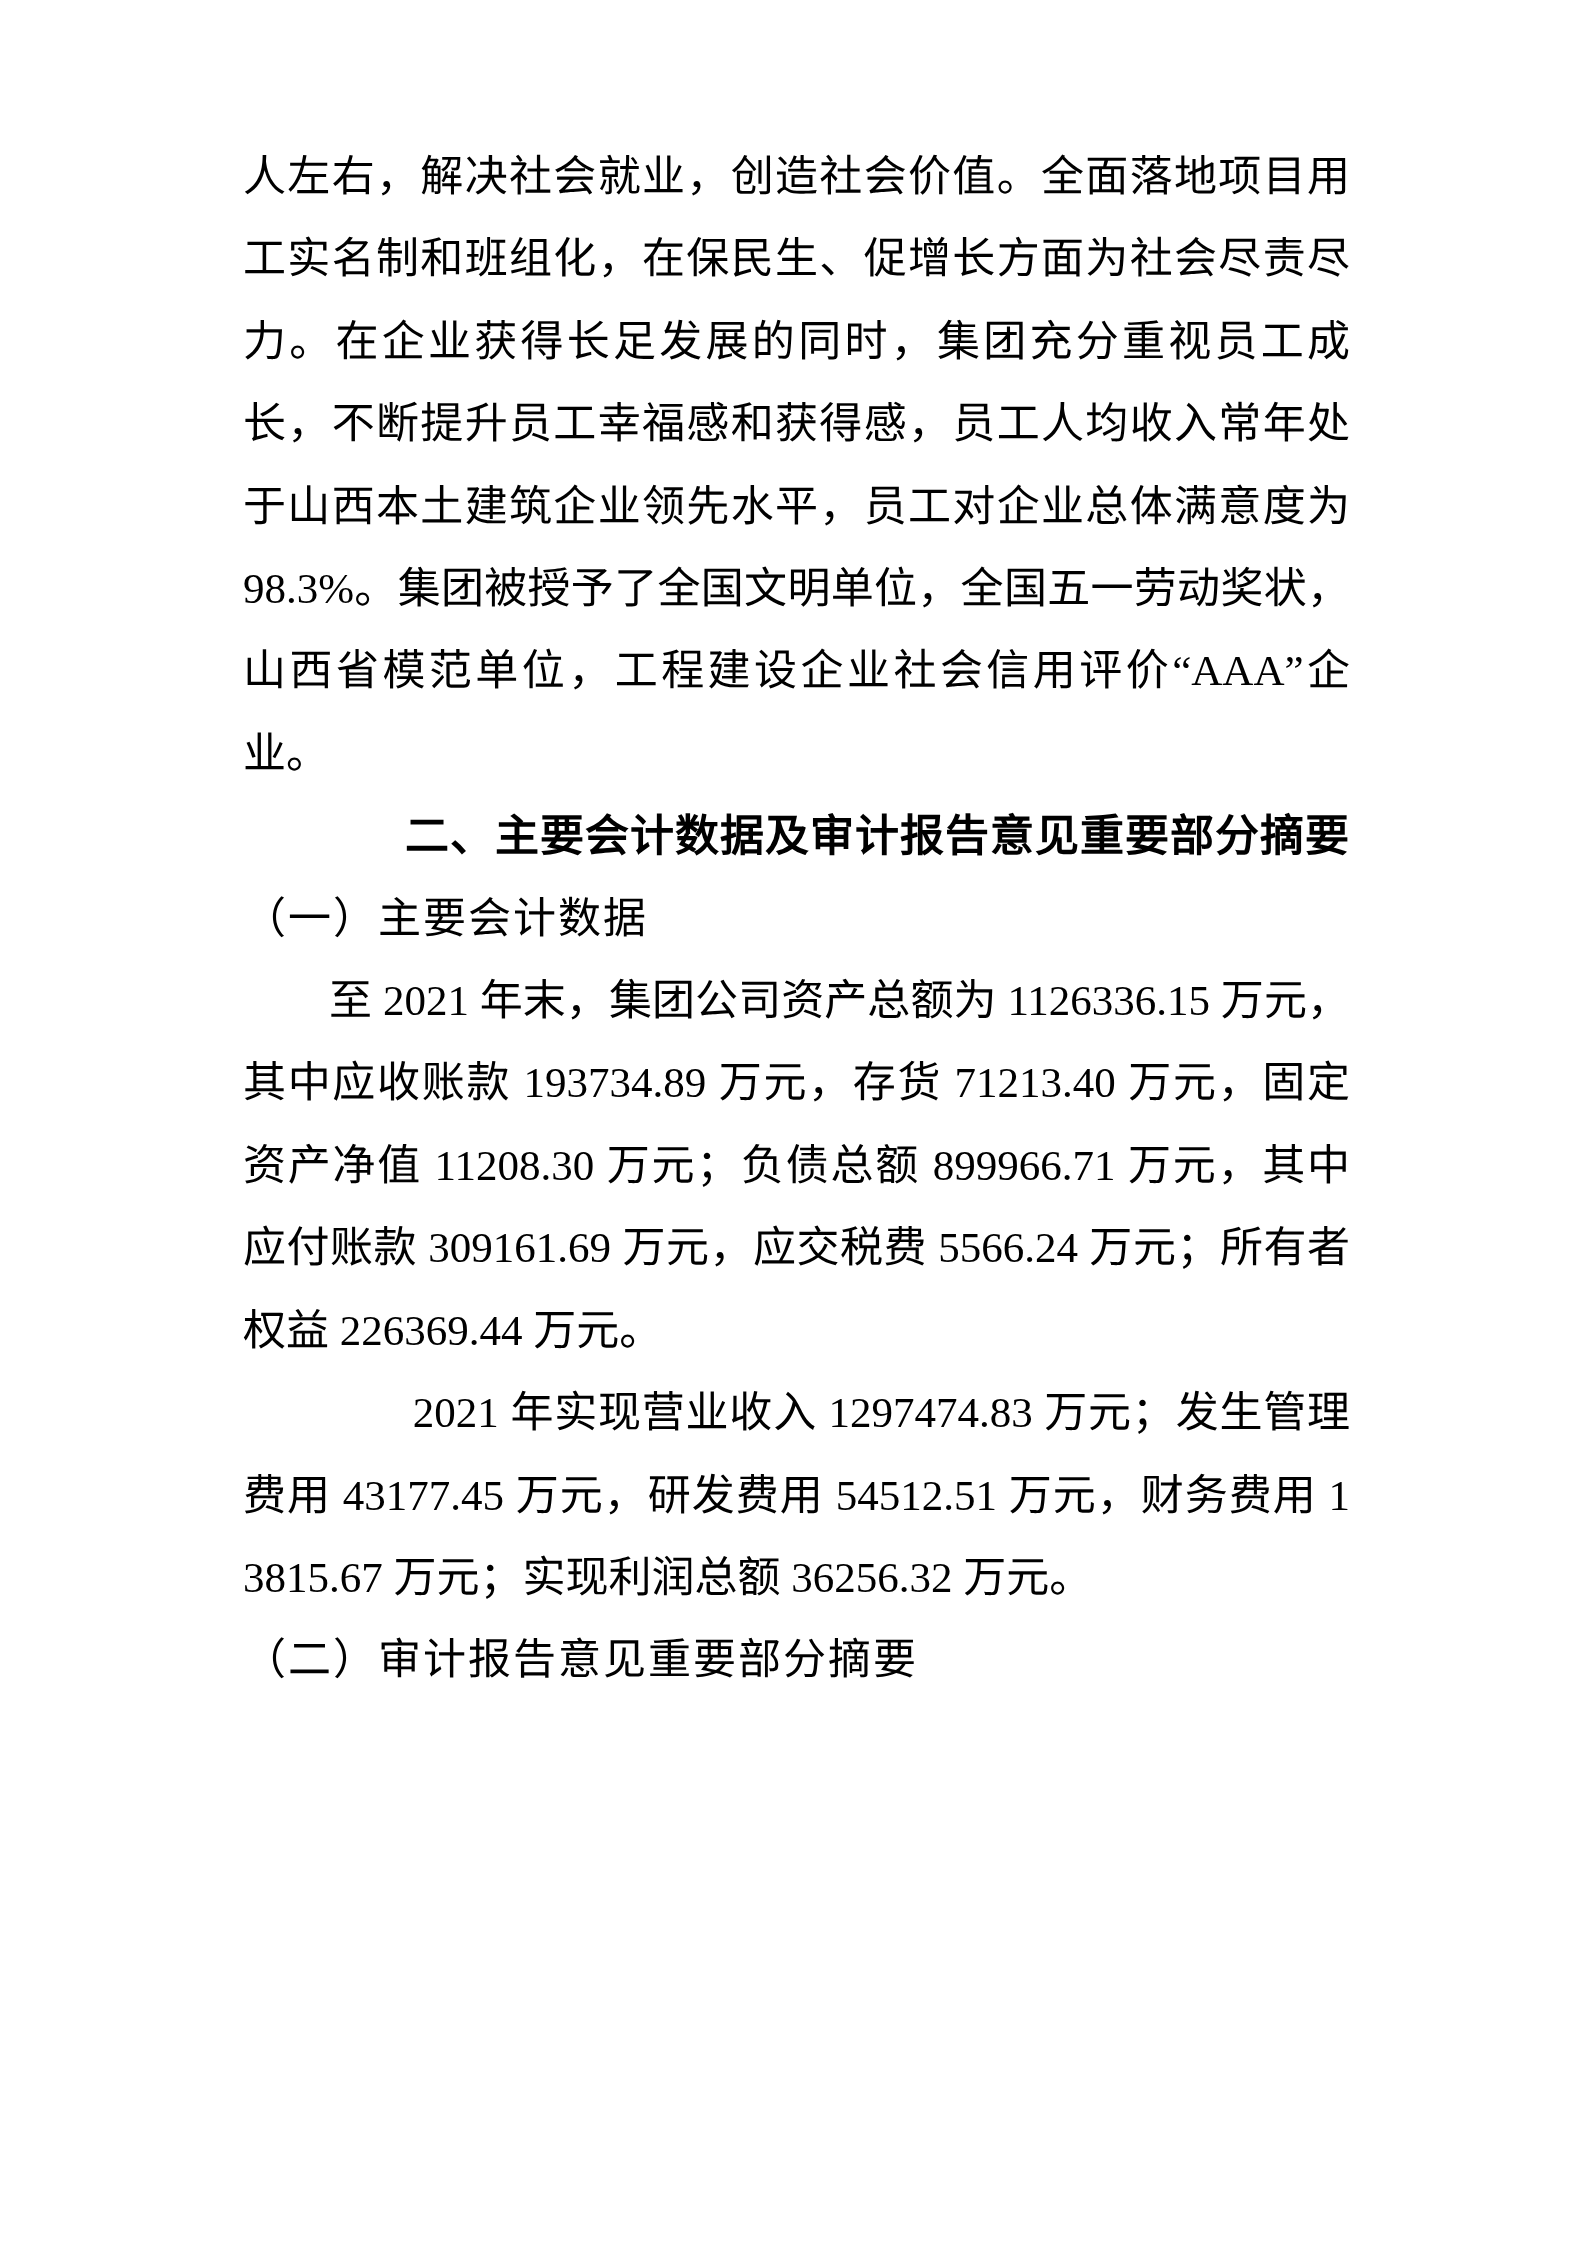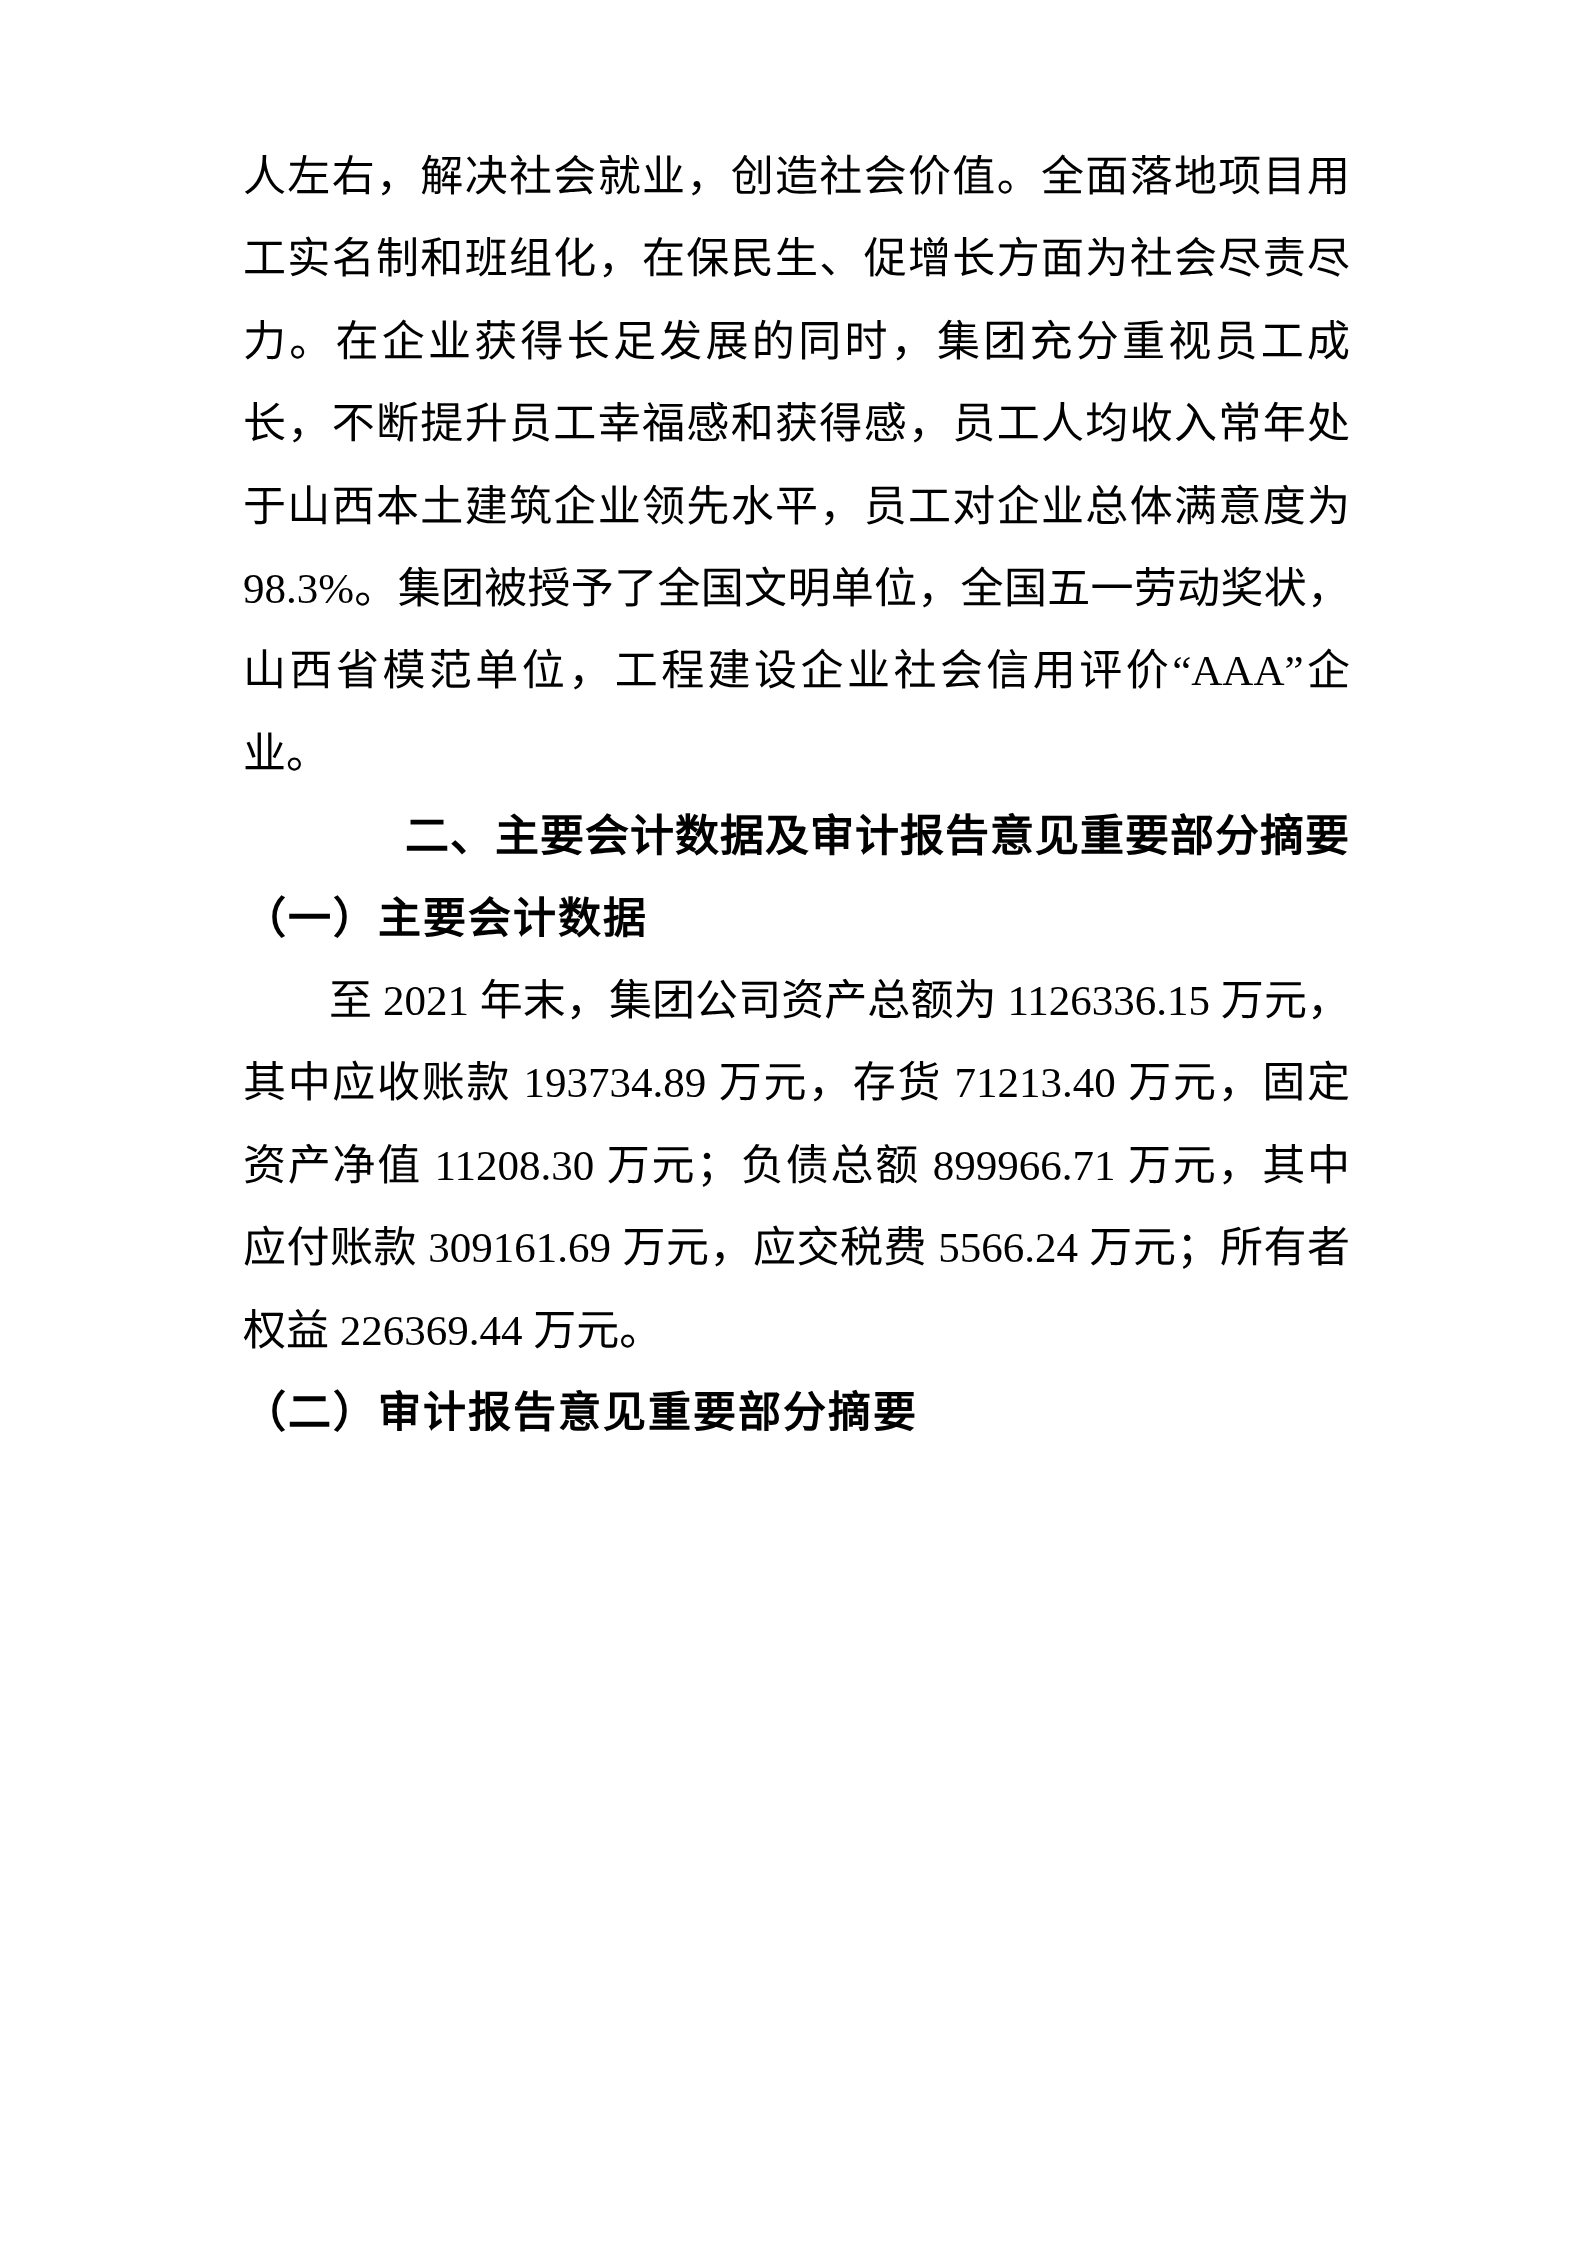--- a/index.html
+++ b/index.html
@@ -36,30 +36,31 @@
   .indent-4 { text-indent: 3.95em; }
   .main-heading {
     font-family: "Liberation Sans", "DejaVu Sans", sans-serif;
     font-weight: bold;
     font-size: 44px;
     text-align: right;
     letter-spacing: 1px;
   }
   .sub-heading {
     font-family: "Liberation Serif", "DejaVu Serif", serif;
-    font-weight: bold;
+    font-weight: normal;
     font-size: 43px;
     text-align: left;
     letter-spacing: 2px;
   }
 </style>
 </head>
 <body>
 
 <div class="page">
   <div class="content">
     <p class="body-para">人左右，解决社会就业，创造社会价值。全面落地项目用工实名制和班组化，在保民生、促增长方面为社会尽责尽力。在企业获得长足发展的同时，集团充分重视员工成长，不断提升员工幸福感和获得感，员工人均收入常年处于山西本土建筑企业领先水平，员工对企业总体满意度为 98.3%。集团被授予了全国文明单位，全国五一劳动奖状，山西省模范单位，工程建设企业社会信用评价“AAA”企业。</p>
     <h2 class="main-heading">二、主要会计数据及审计报告意见重要部分摘要</h2>
     <h3 class="sub-heading">（一）主要会计数据</h3>
     <p class="body-para indent-2">至 2021 年末，集团公司资产总额为 1126336.15 万元，其中应收账款 193734.89 万元，存货 71213.40 万元，固定资产净值 11208.30 万元；负债总额 899966.71 万元，其中应付账款 309161.69 万元，应交税费 5566.24 万元；所有者权益 226369.44 万元。</p>
+    <p class="body-para indent-4">2021 年实现营业收入 1297474.83 万元；发生管理费用 43177.45 万元，研发费用 54512.51 万元，财务费用 13815.67 万元；实现利润总额 36256.32 万元。</p>
     <h3 class="sub-heading">（二）审计报告意见重要部分摘要</h3>
   </div>
 </div>
 
 </body></html>

